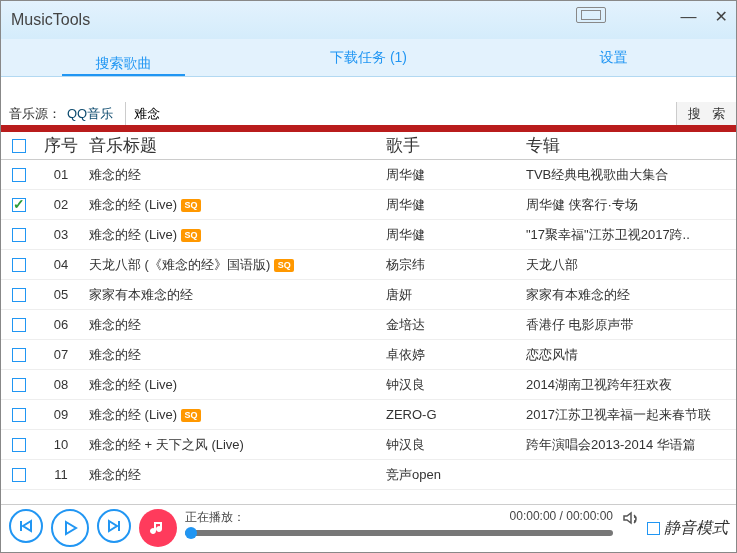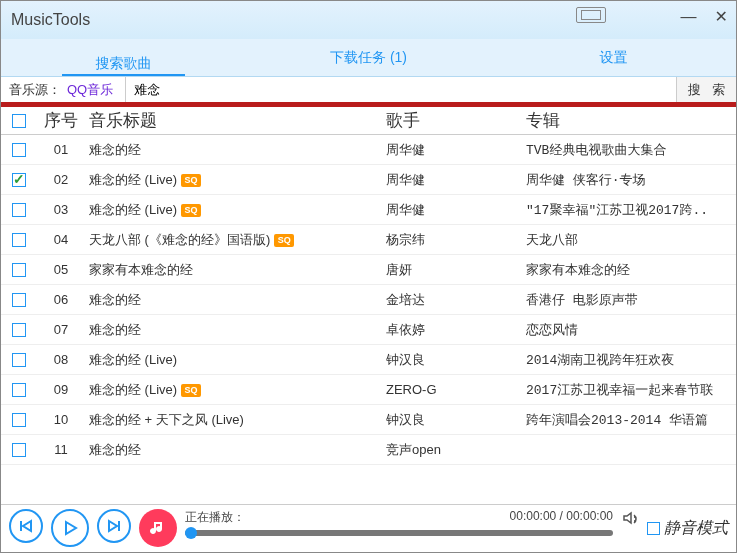--- a/index.html
+++ b/index.html
@@ -8,31 +8,31 @@
 .titlebar { height: 38px; background: linear-gradient(#e3f2fd, #d4ecfb); display: flex; align-items: center; padding: 0 10px; position: relative; }
 .title { font-size: 16px; color: #444; }
 .winctrl { position: absolute; right: 8px; top: 6px; display: flex; gap: 18px; align-items: center; }
 .winctrl span { font-size: 16px; color: #444; cursor: pointer; }
 .kbd-icon { position: absolute; right: 130px; top: 6px; width: 30px; height: 16px; border: 1px solid #888; border-radius: 2px; display:flex; align-items:center; justify-content:center; }
 .kbd-icon::before { content:""; width:18px; height:8px; border:1px solid #888; }
 .tabs { height: 38px; background: #e3f2fd; display: flex; border-bottom: 1px solid #b3d9f2; }
 .tab { flex: 1; display: flex; align-items: center; justify-content: center; font-size: 14px; color: #2196F3; cursor: pointer; position: relative; }
 .tab.active { color: #2196F3; margin-top: 12px; }
 .tab.active::after { content:""; position:absolute; bottom:0; left:25%; right:25%; height:2px; background:#2196F3; }
-.searchbar { height: 30px; display: flex; align-items: center; border-bottom: 5px solid #b91c1c; font-size: 13px; }
+.searchbar { height: 30px; display: flex; align-items: center; border-bottom: 7px solid #b91c1c; font-size: 13px; margin-top: 25px; }
 .searchbar .src { padding: 0 6px 0 8px; color: #333; }
-.searchbar .srcval { color: #6d28d9; padding-right: 12px; border-right: 1px solid #ccc; height: 100%; display:flex; align-items:center; }
+.searchbar .srcval { color: #0c4a6e; padding-right: 12px; border-right: 1px solid #ccc; height: 100%; display:flex; align-items:center; }
 .searchbar .query { flex: 1; border: none; padding: 0 8px; height: 100%; font-size: 13px; outline: none; }
 .searchbar .sbtn { width: 60px; height: 100%; border-left: 1px solid #ccc; display: flex; align-items: center; justify-content: center; cursor: pointer; background: #f4f4f4; font-size: 13px; color: #333; letter-spacing: 4px; padding-left: 4px; }
 .header-row { height: 28px; display: flex; align-items: center; border-bottom: 1px solid #ccc; font-size: 17px; color: #333; background: #fff; }
 .col-chk { width: 36px; display: flex; justify-content: center; }
 .col-num { width: 48px; text-align: center; }
 .col-title { flex: 1; padding-left: 4px; }
 .col-artist { width: 140px; }
-.col-album { width: 210px; overflow: hidden; white-space: nowrap; text-overflow: ellipsis; padding-right: 8px; font-family: Liberation Mono, monospace; }
+.col-album { width: 210px; overflow: hidden; white-space: nowrap; text-overflow: ellipsis; padding-right: 8px; }
 .rows { overflow-y: auto; flex: 1; }
 .row { height: 30px; display: flex; align-items: center; font-size: 13px; color: #333; border-bottom: 1px solid #eee; }
 .chk { width: 14px; height: 14px; border: 1px solid #2196F3; background: #fff; display: inline-block; position: relative; }
 .chk.checked::after { content:"✓"; position:absolute; top:-3px; left:0; color:#2e9b3a; font-size:14px; font-weight:bold; }
 .sq { display: inline-block; width: 20px; height: 13px; background: #ff9800; color: #fff; font-size: 9px; font-weight: bold; text-align: center; line-height: 13px; border-radius: 2px; margin-left: 4px; vertical-align: middle; }
 .player { height: 48px; border-top: 1px solid #ccc; display: flex; padding: 4px 8px; gap: 8px; }
 .pbtn { width: 34px; height: 34px; border-radius: 50%; border: 2px solid #2196F3; display: flex; align-items: center; justify-content: center; color: #2196F3; cursor: pointer; }
 .pbtn.play { width: 38px; height: 38px; }
 .album-icon { width: 38px; height: 38px; border-radius: 50%; background: #ff3b5c; display: flex; align-items: center; justify-content: center; color: #fff; }
 .nowplaying { flex: 1; display: flex; flex-direction: column; gap: 4px; font-size: 12px; color: #444; }

